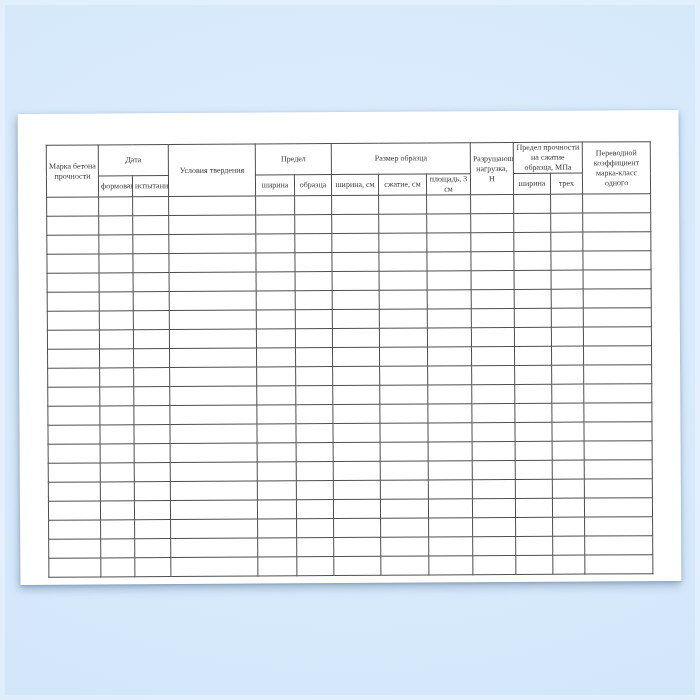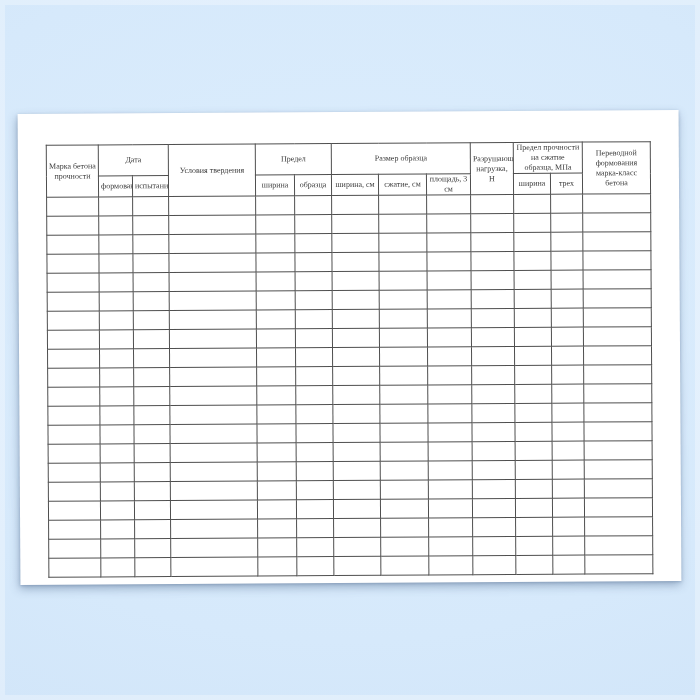--- a/index.html
+++ b/index.html
@@ -84,21 +84,21 @@
     </colgroup>
     <thead>
       <tr>
         <th rowspan="2">Марка бетона прочности</th>
         <th colspan="2">Дата</th>
         <th rowspan="2">Условия твердения</th>
         <th colspan="2">Предел</th>
         <th colspan="3">Размер образца</th>
         <th rowspan="2">Разрушающая нагрузка, Н</th>
         <th colspan="2">Предел прочности на сжатие образца, МПа</th>
-        <th rowspan="2">Переводной формования марка-класс бетона</th>
+        <th rowspan="2">Переводной коэффициент марка-класс одного</th>
       </tr>
       <tr>
         <th>формования</th>
         <th>испытания</th>
         <th>ширина</th>
         <th>образца</th>
         <th>ширина, см</th>
         <th>сжатие, см</th>
         <th>площадь, 3 см</th>
         <th>ширина</th>

